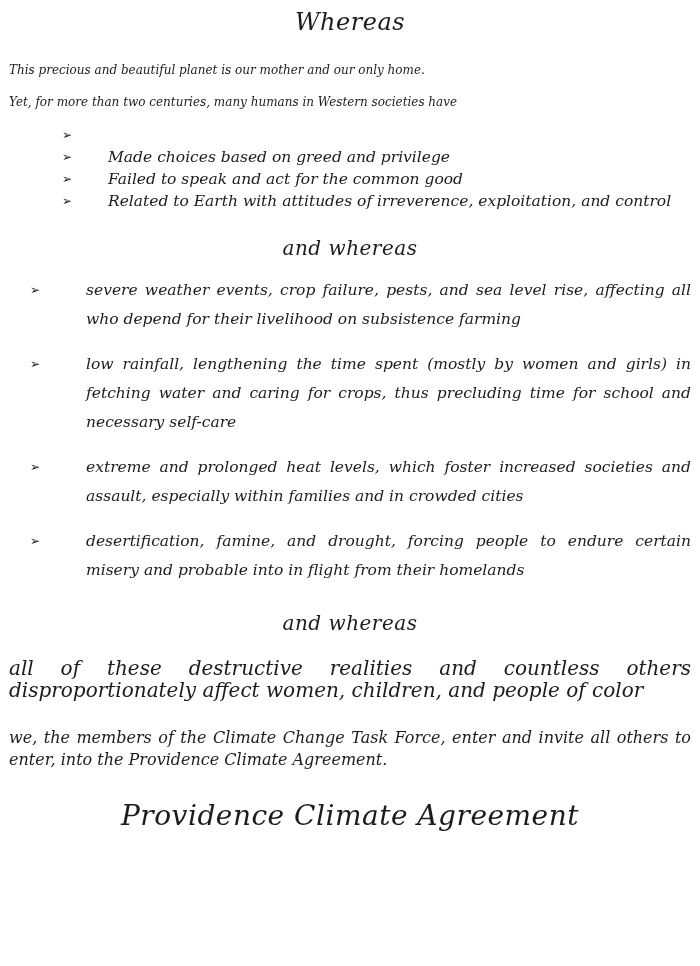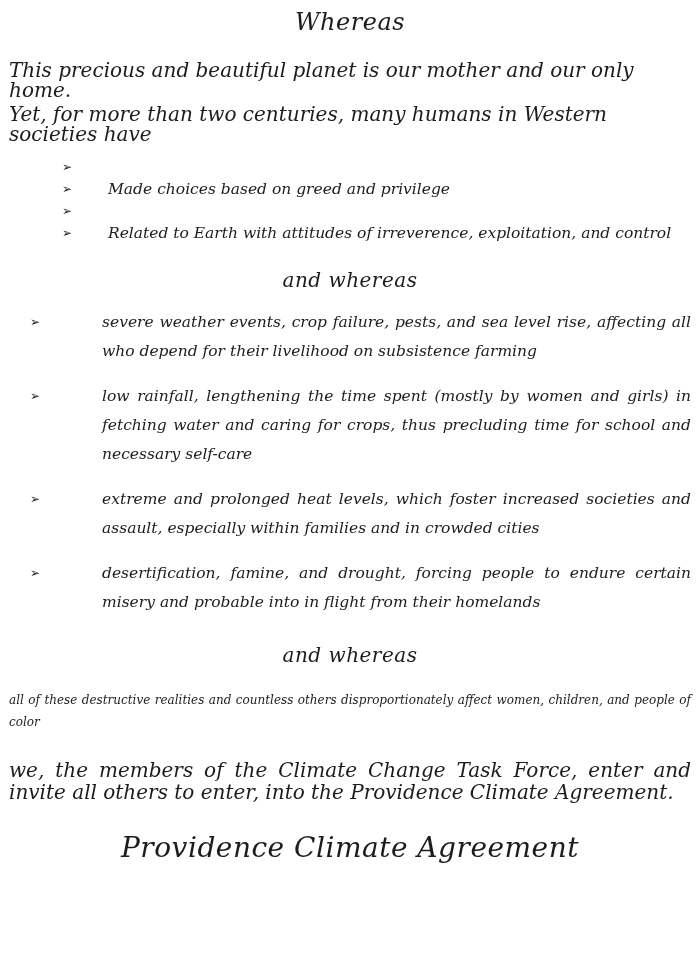--- a/index.html
+++ b/index.html
@@ -27,48 +27,48 @@
     margin: 0;
   }
   .h-whereas      { font-size: 24px; margin-top: 2px; }
   .h-andwhereas-1 { font-size: 20px; margin-top: 24px; }
   .h-andwhereas-2 { font-size: 20px; margin-top: 26px; }
   .h-therefore    { font-size: 27px; margin-top: 28px; }
   .h-agreement    { font-size: 28px; margin-top: 28px; text-align: center; }
 
   p { margin: 0; }
   .para {
-    font-size: 20px;
+    font-size: 12px;
     line-height: 20px;
   }
   .p1 { margin-top: 24px; }
-  .p2 { margin-top: 4px; }
+  .p2 { margin-top: 12px; }
   .p3 { margin-top: 21px; text-align: justify; }
-  .p4 { margin-top: 22px; text-align: justify; font-size: 12px; line-height: 22px; }
-  .p5 { margin-top: 26px; text-align: justify; font-size: 20px; line-height: 22px; }
+  .p4 { margin-top: 22px; text-align: justify; font-size: 20px; line-height: 22px; }
+  .p5 { margin-top: 26px; text-align: justify; font-size: 16px; line-height: 22px; }
 
   
   .list1 { margin-top: 12px; }
   .list1 .li {
     display: flex;
     margin-left: 53px;
     font-size: 15.5px;
     line-height: 22px;
   }
   .list1 .marker { flex: 0 0 46px; }
 
   
   .list2 .li {
     display: flex;
     margin-left: 21px;
     margin-top: 16px;
     font-size: 15.5px;
     line-height: 29px;
   }
-  .list2 .li .text { text-align: justify; flex: 1 1 auto; margin-left: 16px; }
+  .list2 .li .text { text-align: justify; flex: 1 1 auto; }
   .list2 .marker { flex: 0 0 56px; padding-left: 56px; box-sizing: content-box; flex-basis: 0; }
   .list2 .marker { flex: 0 0 auto; width: 56px; padding-left: 0; }
   .marker {
     font-style: normal;
     font-family: "DejaVu Sans", sans-serif;
     font-size: 12px;
   }
   .list1 .marker { line-height: 22px; }
   .list2 .marker { line-height: 29px; }
 </style>
@@ -86,20 +86,21 @@
   <div class="list1">
     <div class="li">
       <span class="marker">➢</span>
     </div>
     <div class="li">
       <span class="marker">➢</span>
       <span class="text">Made choices based on greed and privilege</span>
     </div>
     <div class="li">
       <span class="marker">➢</span>
+      <span class="text">Failed to speak and act for the common good</span>
     </div>
     <div class="li">
       <span class="marker">➢</span>
       <span class="text">Related to Earth with attitudes of irreverence, exploitation, and control</span>
     </div>
   </div>
 
   <h2 class="script-heading h-andwhereas-1">and whereas</h2>
 
 

